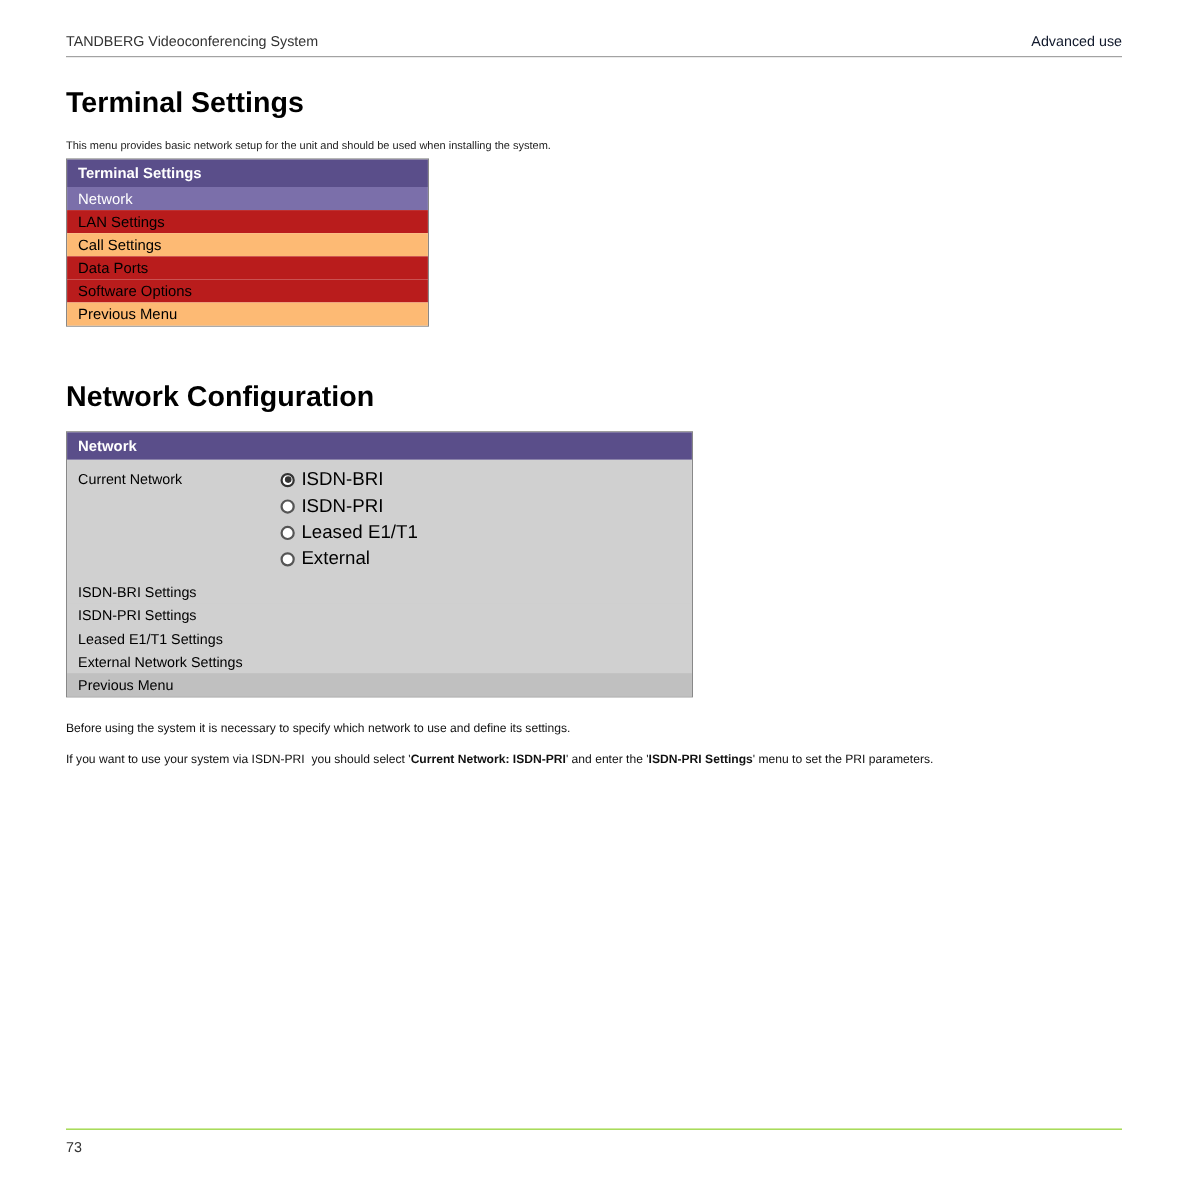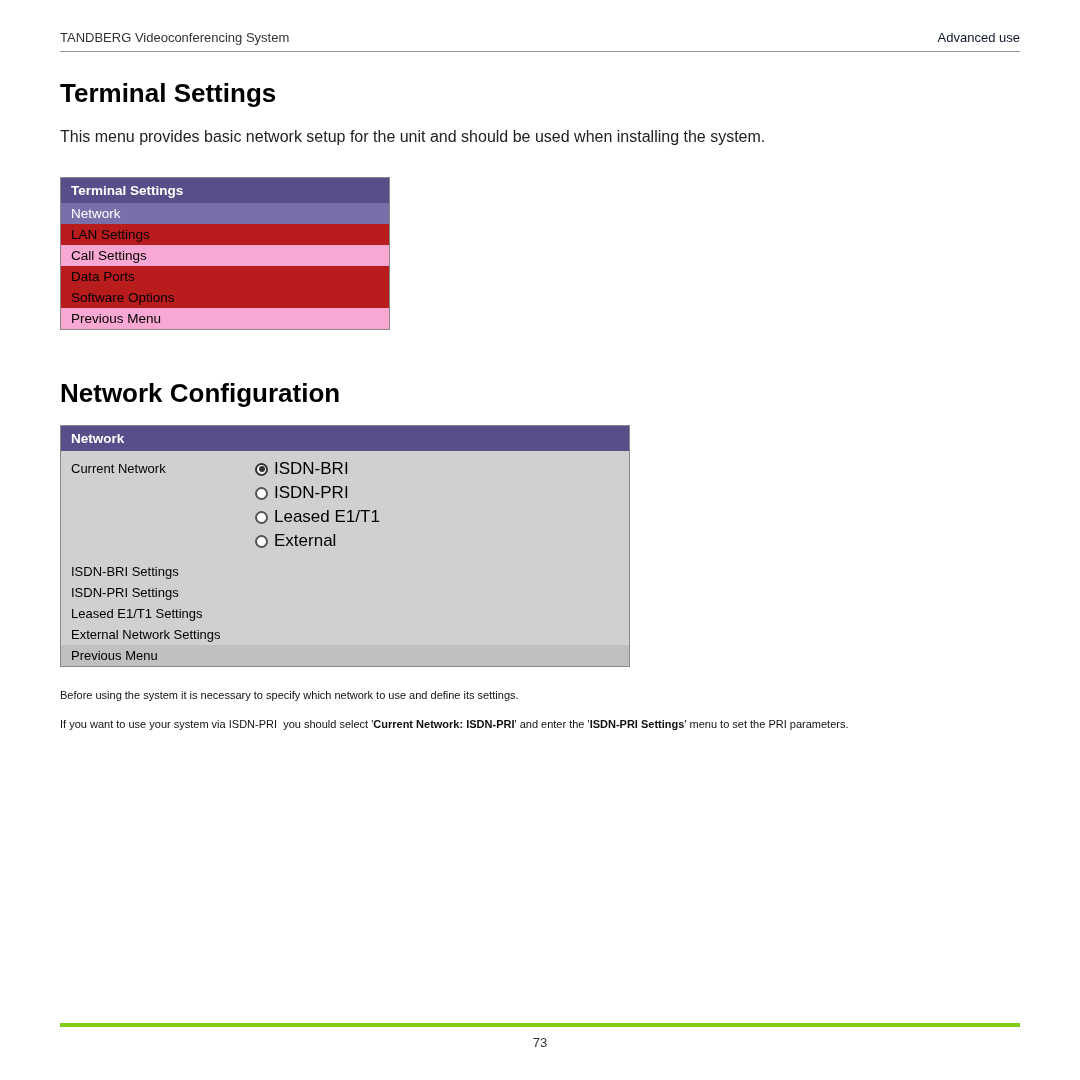--- a/index.html
+++ b/index.html
@@ -45,23 +45,23 @@
     
     .section-title {
       font-size: 26px;
       font-weight: bold;
       margin-bottom: 16px;
       margin-top: 8px;
       color: #000;
     }
 
     .section-desc {
-      font-size: 16px;
+      font-size: 10px;
       color: #222;
-      margin-bottom: 28px;
+      margin-bottom: 4px;
       line-height: 1.5;
     }
 
     
     .menu-box {
       width: 330px;
       border: 1px solid #888;
       margin-bottom: 30px;
       background: #fff;
     }
@@ -80,21 +80,21 @@
       color: #000;
       background: #b91c1c;
     }
 
     .menu-item.selected {
       background: #7b6faa;
       color: #fff;
     }
 
     .menu-item.lighter {
-      background: #f9a8d4;
+      background: #fdba74;
     }
 
     
     .network-box {
       width: 570px;
       border: 1px solid #888;
       margin-bottom: 20px;
       background: #fff;
     }
 
@@ -184,23 +184,23 @@
       margin-bottom: 12px;
     }
 
     .body-text b {
       font-weight: bold;
     }
 
     
     .footer {
       margin-top: auto;
-      border-top: 4px solid #84cc16;
+      border-top: 1px solid #84cc16;
       padding-top: 8px;
-      text-align: center;
+      text-align: left;
       font-size: 13px;
       color: #333;
     }
 
     .sections-wrapper {
       display: flex;
       flex-direction: column;
       flex: 1;
     }
 

